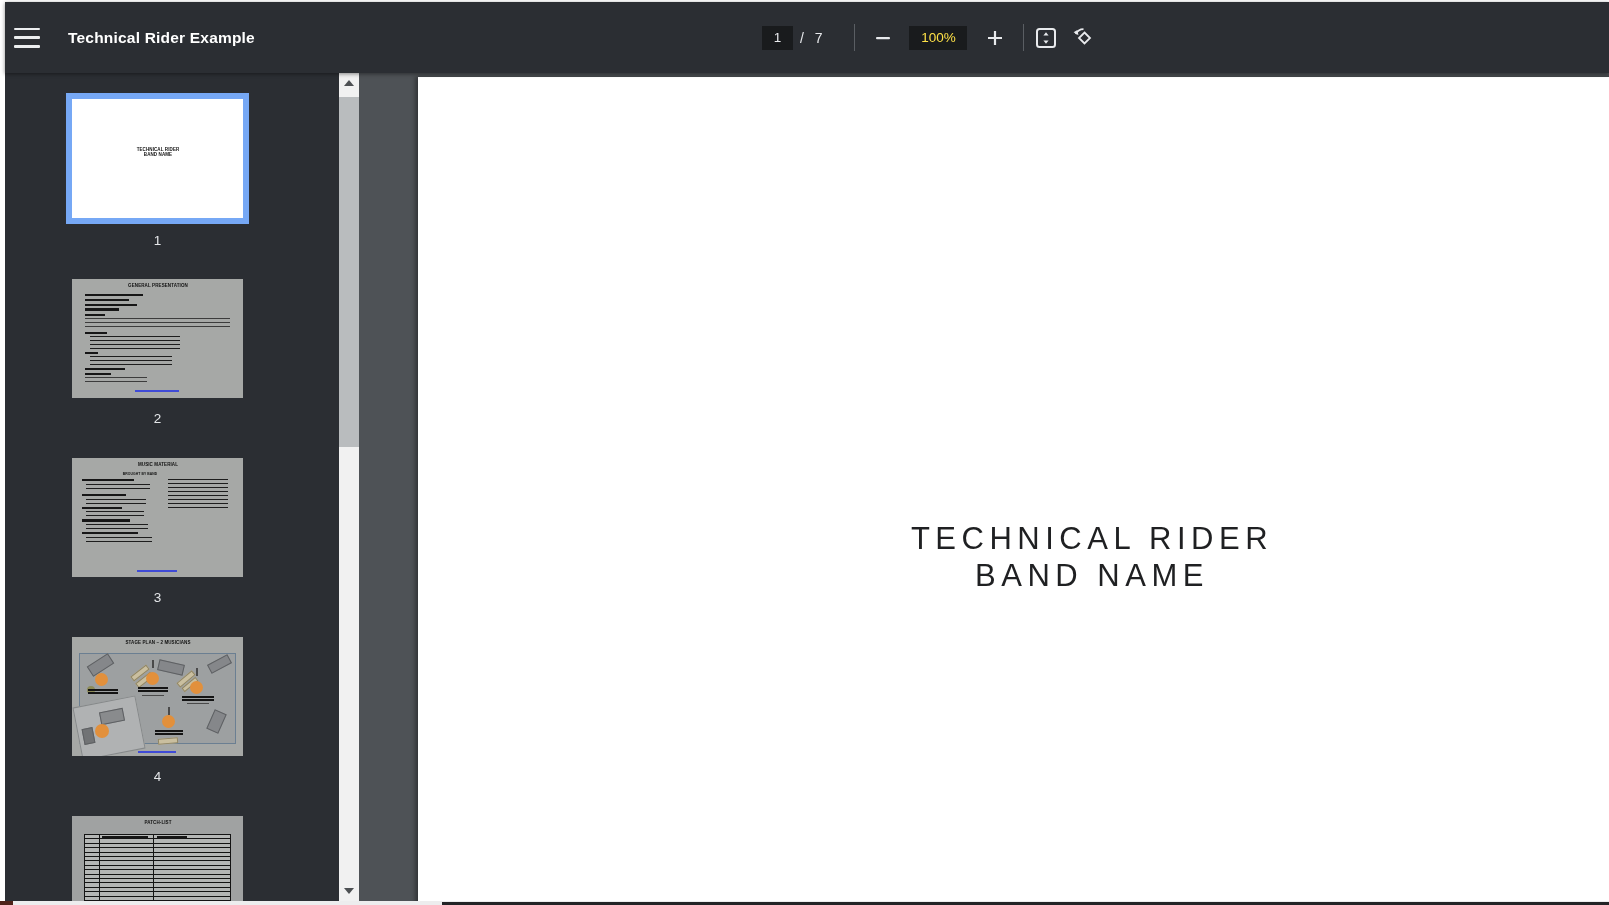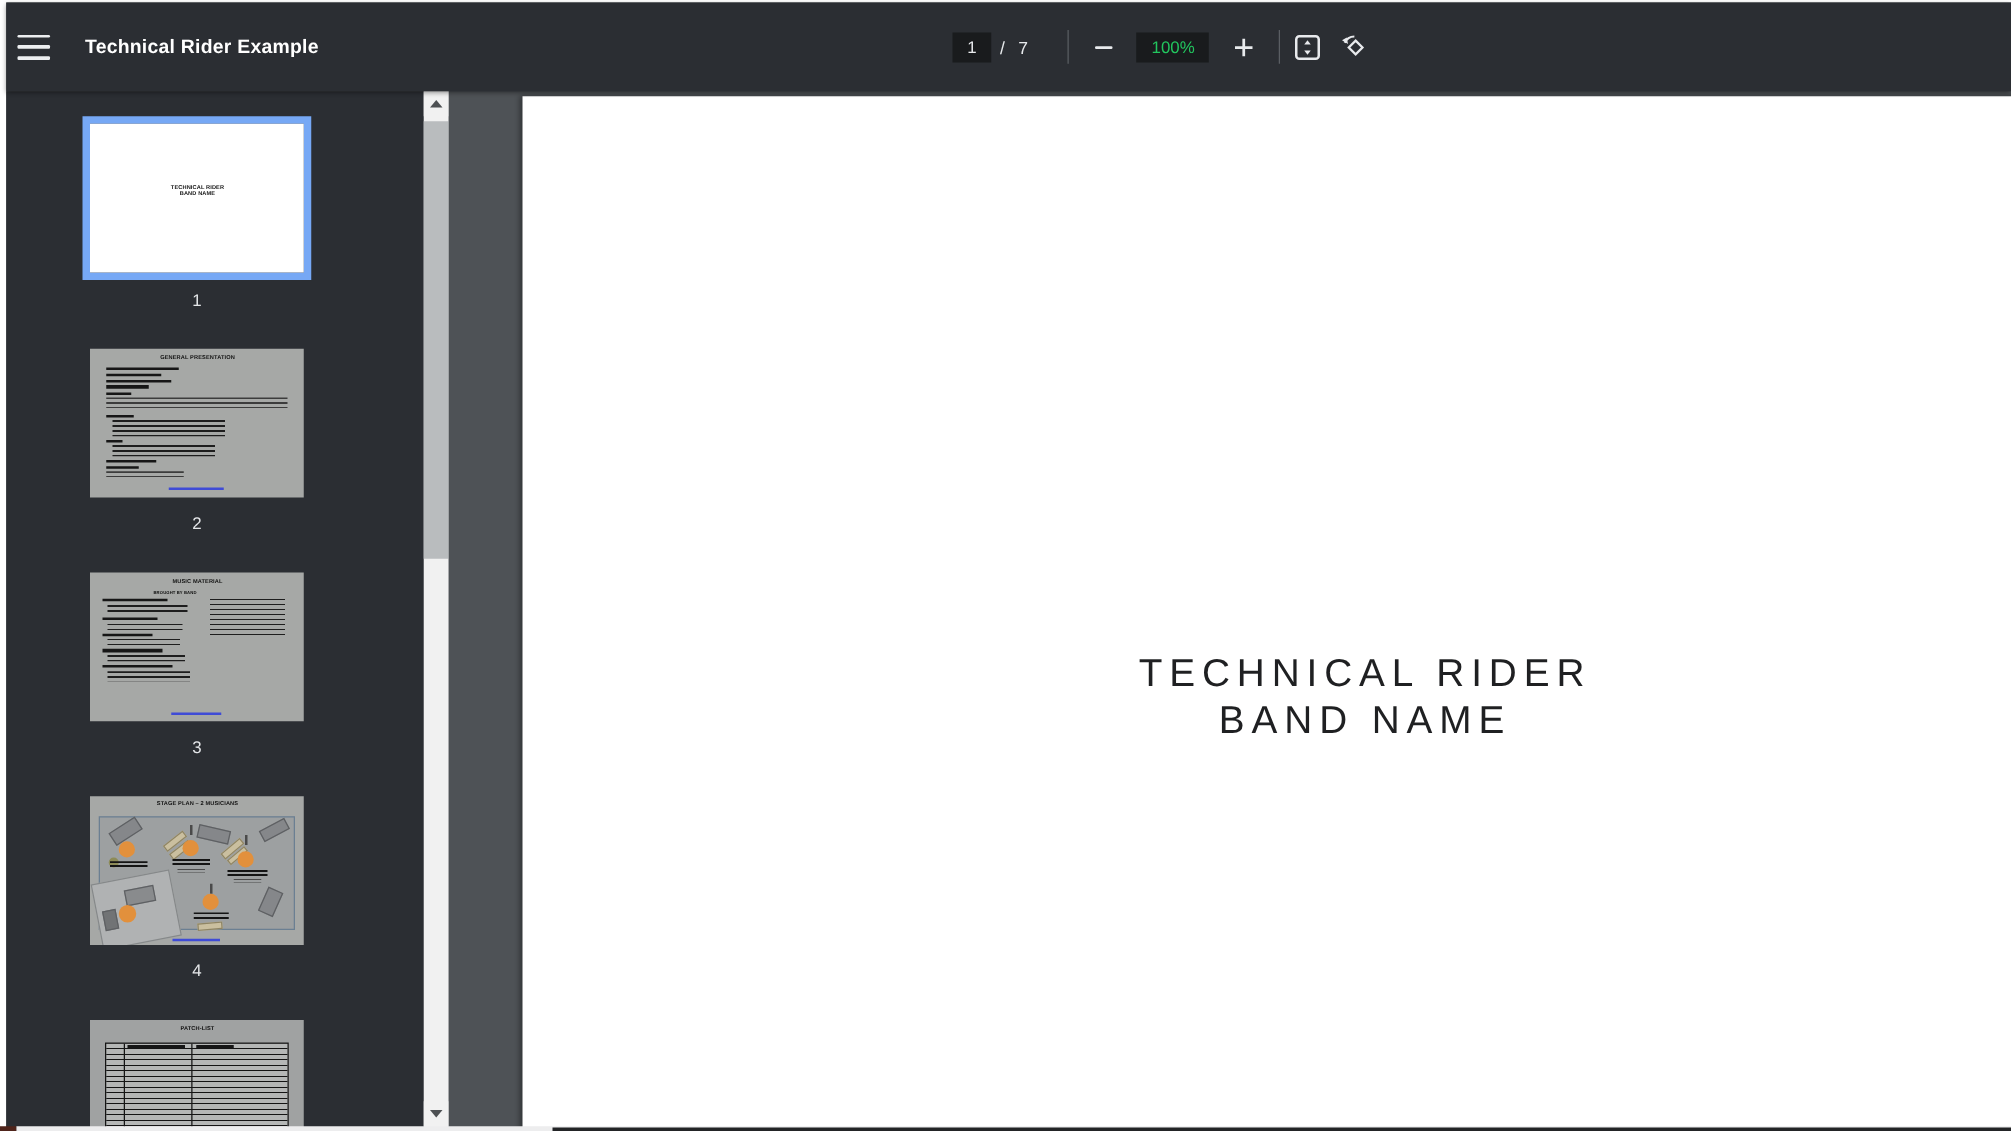--- a/index.html
+++ b/index.html
@@ -13,21 +13,21 @@
   .menu-btn { margin-left:9px; width:26px; height:20px; display:flex; flex-direction:column;
               justify-content:space-between; cursor:pointer; }
   .menu-btn div { height:2.6px; background:#eceef0; border-radius:1px; }
   #doc-title { margin-left:28px; color:#ffffff; font-size:15.5px; font-weight:bold; letter-spacing:.2px; }
   #controls { position:absolute; left:757px; top:0; height:71px; display:flex; align-items:center; }
   .page-input { width:31px; height:24px; background:#191b1d; border:none; color:#e8eaed;
                 text-align:center; font-size:13.5px; font-family:"Liberation Sans",sans-serif; }
   .page-count { color:#e8eaed; font-size:14px; margin-left:7px; letter-spacing:1px; }
   .tdivider { width:1px; height:27px; background:#5a5e63; margin-left:31px; }
   .tool-btn { width:24px; height:24px; display:flex; align-items:center; justify-content:center; cursor:pointer; }
-  .zoom-box { width:58px; height:24px; background:#191b1d; color:#22c55e; font-size:13.5px;
+  .zoom-box { width:58px; height:24px; background:#191b1d; color:#fde047; font-size:13.5px;
               display:flex; align-items:center; justify-content:center; margin-left:14px; }
 
   
   #sidebar { position:absolute; left:0; top:71px; width:334px; height:832px; background:#2b2e33; overflow:hidden; }
   .thumb-page { position:absolute; width:171px; height:119px; background:#a6a8a6; cursor:pointer; overflow:hidden; }
   .thumb-num { position:absolute; width:171px; left:67px; text-align:center; color:#e4e6e9; font-size:13.5px; }
   .mini-title { position:absolute; left:-50%; width:200%; text-align:center; font-size:9px; font-weight:bold;
                 color:#101010; transform:scale(.5); transform-origin:50% 0; letter-spacing:.2px; }
   .tb  { background:#161616; height:2.2px; margin-bottom:2.6px; }
   .tlines { background:repeating-linear-gradient(180deg,#3c3c3c 0 1.2px,transparent 1.2px 3.8px); }

